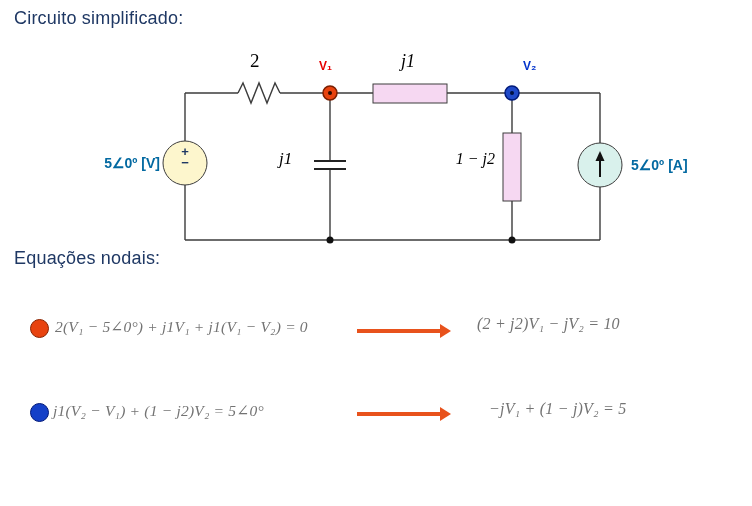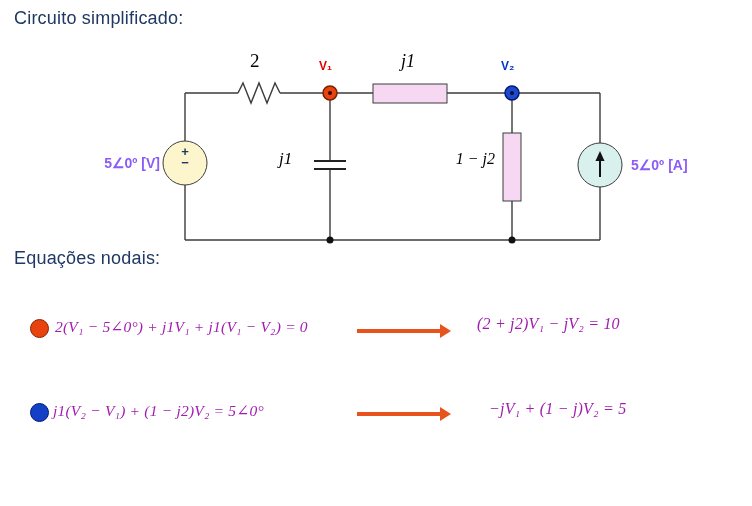--- a/index.html
+++ b/index.html
@@ -1,25 +1,25 @@
 <!DOCTYPE html>
 <html><head>
 <meta charset="utf-8">
 <style>
   html,body{margin:0;padding:0;background:#fff;}
   .page{position:relative;width:752px;height:506px;background:#ffffff;overflow:hidden;
         font-family:"Liberation Sans",sans-serif;}
   .abs{position:absolute;}
   .heading{color:#1f3864;font-size:18px;letter-spacing:0.2px;}
   .eq{font-family:"Liberation Serif","DejaVu Serif",serif;font-style:italic;
-      font-size:15.5px;color:#a21caf;white-space:nowrap;letter-spacing:0.2px;}
+      font-size:15.5px;color:#737373;white-space:nowrap;letter-spacing:0.2px;}
   .eq-big{font-size:16px;}
   .serif-u{font-family:"Liberation Serif","DejaVu Serif",serif;font-style:normal;color:#000;}
   .serif-i{font-family:Liberation Serif, serif;font-style:italic;color:#000;}
-  .blue-label{color:#8b5cf6;font-weight:bold;font-size:14px;white-space:nowrap;}
+  .blue-label{color:#0369a1;font-weight:bold;font-size:14px;white-space:nowrap;}
   .node-label{font-weight:bold;font-size:12px;white-space:nowrap;}
   .v1{color:#e60000;}
   .v2{color:#0434cc;}
   .bullet{width:17px;height:17px;border-radius:50%;}
   .bullet-red{background:#e8430f;border:1px solid #8a2300;}
   .bullet-blue{background:#1440c8;border:1px solid #00187a;}
   .arrow{height:4px;background:#e8521c;}
   .arrow::after{content:"";position:absolute;right:-11px;top:-5px;
     border-left:11px solid #e8521c;border-top:7px solid transparent;
     border-bottom:7px solid transparent;}
@@ -61,21 +61,21 @@
     <circle cx="330" cy="240" r="3.5" fill="#111"></circle>
     <circle cx="512" cy="240" r="3.5" fill="#111"></circle>
   </svg>
 
   <div class="abs heading" style="left:14px;top:248px;">Equações nodais:</div>
   <div class="abs heading" style="left:14px;top:8px;">Circuito simplificado:</div>
 
   <div class="abs serif-u" style="left:250px;top:50px;font-size:19px;">2</div>
   <div class="abs serif-i" style="left:401px;top:51px;font-size:18px;">j1</div>
   <div class="abs node-label v1" style="left:319px;top:59px;">V₁</div>
-  <div class="abs node-label v2" style="left:501px;top:59px;">V₂</div>
+  <div class="abs node-label v2" style="left:523px;top:59px;">V₂</div>
   <div class="abs blue-label" style="left:86px;top:155px;width:74px;text-align:right;">5∠0º [V]</div>
   <div class="abs pm" style="left:177px;top:146px;">
     <div>+</div>
     <div>−</div>
   </div>
   <div class="abs serif-i" style="left:279px;top:149px;font-size:17px;">j1</div>
   <div class="abs serif-i" style="left:437px;top:150px;width:58px;text-align:right;font-size:16px;">1 − j2</div>
   <div class="abs blue-label" style="left:631px;top:157px;">5∠0º [A]</div>
 
   <div>

